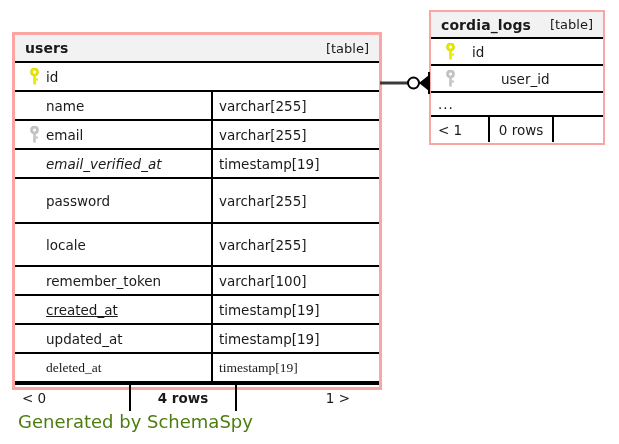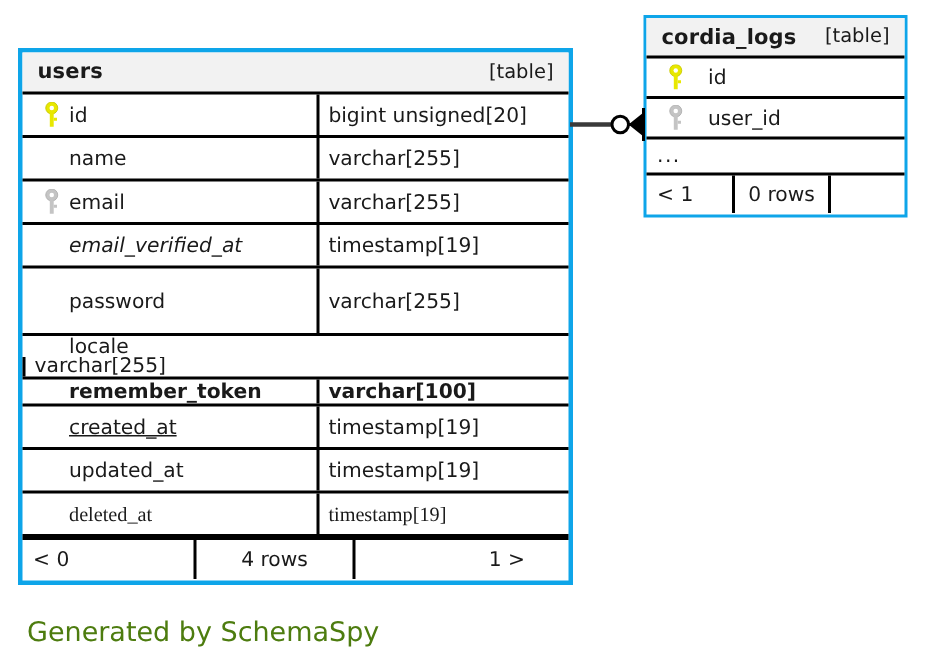--- a/index.html
+++ b/index.html
@@ -20,21 +20,21 @@
   .canvas {
     position: absolute;
     inset: 0;
   }
 
   
   .entity {
     position: absolute;
     background: #ffffff;
     box-sizing: border-box;
-    border: 3px solid #0ea5e9;
+    border: 3px solid #fca5a5;
   }
   .entity.thin { border-width: 2px; }
 
   .ent-header {
     background: #f2f2f2;
     border-bottom: 2px solid #000000;
     display: flex;
     align-items: center;
     box-sizing: border-box;
     padding: 0 10px;
@@ -154,21 +154,20 @@
           <span class="keyslot">
             <svg class="key-icon" width="11" height="17" viewBox="0 0 11 17" aria-hidden="true">
               <circle cx="5.5" cy="4" r="4" fill="#e8e800" stroke="#c8c800" stroke-width="0.6"></circle>
               <circle cx="5.5" cy="4" r="1.5" fill="#ffffff"></circle>
               <rect x="4.2" y="6.5" width="2.6" height="10" fill="#e8e800"></rect>
               <rect x="6.8" y="10.5" width="2.2" height="2" fill="#e8e800"></rect>
             </svg>
           </span>
           <span class="fieldtext">id</span>
         </div>
-        <div class="cell-type" style="width:169px;">bigint unsigned[20]</div>
       </div>
 
       <div class="row" style="height:29px;">
         <div class="cell-name" style="width:197px;">
           <span class="keyslot"></span>
           <span class="fieldtext">name</span>
         </div>
         <div class="cell-type" style="width:169px;">varchar[255]</div>
       </div>
 
@@ -196,29 +195,29 @@
       </div>
 
       <div class="row" style="height:45px;">
         <div class="cell-name" style="width:197px;">
           <span class="keyslot"></span>
           <span class="fieldtext">password</span>
         </div>
         <div class="cell-type" style="width:169px;">varchar[255]</div>
       </div>
 
-      <div class="row" style="height:29px;flex-direction:column;">
+      <div class="row" style="height:43px;">
         <div class="cell-name" style="width:197px;">
           <span class="keyslot"></span>
           <span class="fieldtext">locale</span>
         </div>
         <div class="cell-type" style="width:169px;">varchar[255]</div>
       </div>
 
-      <div class="row" style="height:18px;font-weight:bold;">
+      <div class="row" style="height:29px;">
         <div class="cell-name" style="width:197px;">
           <span class="keyslot"></span>
           <span class="fieldtext">remember_token</span>
         </div>
         <div class="cell-type" style="width:169px;">varchar[100]</div>
       </div>
 
       <div class="row" style="height:29px;">
         <div class="cell-name" style="width:197px;text-decoration:underline;">
           <span class="keyslot"></span>
@@ -238,21 +237,21 @@
       <div class="row" style="height:29px;font-family:Liberation Serif, serif;">
         <div class="cell-name" style="width:197px;">
           <span class="keyslot"></span>
           <span class="fieldtext">deleted_at</span>
         </div>
         <div class="cell-type" style="width:169px;">timestamp[19]</div>
       </div>
 
       <div class="row-footer" style="height:28px; border-top:2px solid #000;">
         <div class="foot-cell foot-prev" style="width:114px;">&lt; 0</div>
-        <div class="foot-cell foot-mid" style="width:106px;">4 rows</div>
+        <div class="foot-cell foot-mid" style="width:106px;font-weight:bold;">4 rows</div>
         <div class="foot-cell foot-next" style="width:122px;">1 &gt;</div>
       </div>
 
     </div>
   </div>
 
   <div class="entity thin" style="left:429px; top:10px; width:176px; height:135px;">
 
     <div class="ent-header" style="height:27px;">
       <span class="ent-title">cordia_logs</span>
@@ -269,21 +268,21 @@
               <circle cx="5.5" cy="4" r="1.5" fill="#ffffff"></circle>
               <rect x="4.2" y="6.5" width="2.6" height="10" fill="#e8e800"></rect>
               <rect x="6.8" y="10.5" width="2.2" height="2" fill="#e8e800"></rect>
             </svg>
           </span>
           <span class="fieldtext" style="padding-left:10px;">id</span>
         </div>
       </div>
 
       <div class="row" style="height:27px;">
-        <div class="cell-name" style="width:173px;">
+        <div class="cell-name" style="width:173px;gap:29px;">
           <span class="keyslot">
             <svg class="key-icon" width="11" height="17" viewBox="0 0 11 17" aria-hidden="true">
               <circle cx="5.5" cy="4" r="4" fill="#c4c4c4" stroke="#b0b0b0" stroke-width="0.6"></circle>
               <circle cx="5.5" cy="4" r="1.5" fill="#ffffff"></circle>
               <rect x="4.2" y="6.5" width="2.6" height="10" fill="#c4c4c4"></rect>
               <rect x="6.8" y="10.5" width="2.2" height="2" fill="#c4c4c4"></rect>
             </svg>
           </span>
           <span class="fieldtext" style="padding-left:10px;">user_id</span>
         </div>

